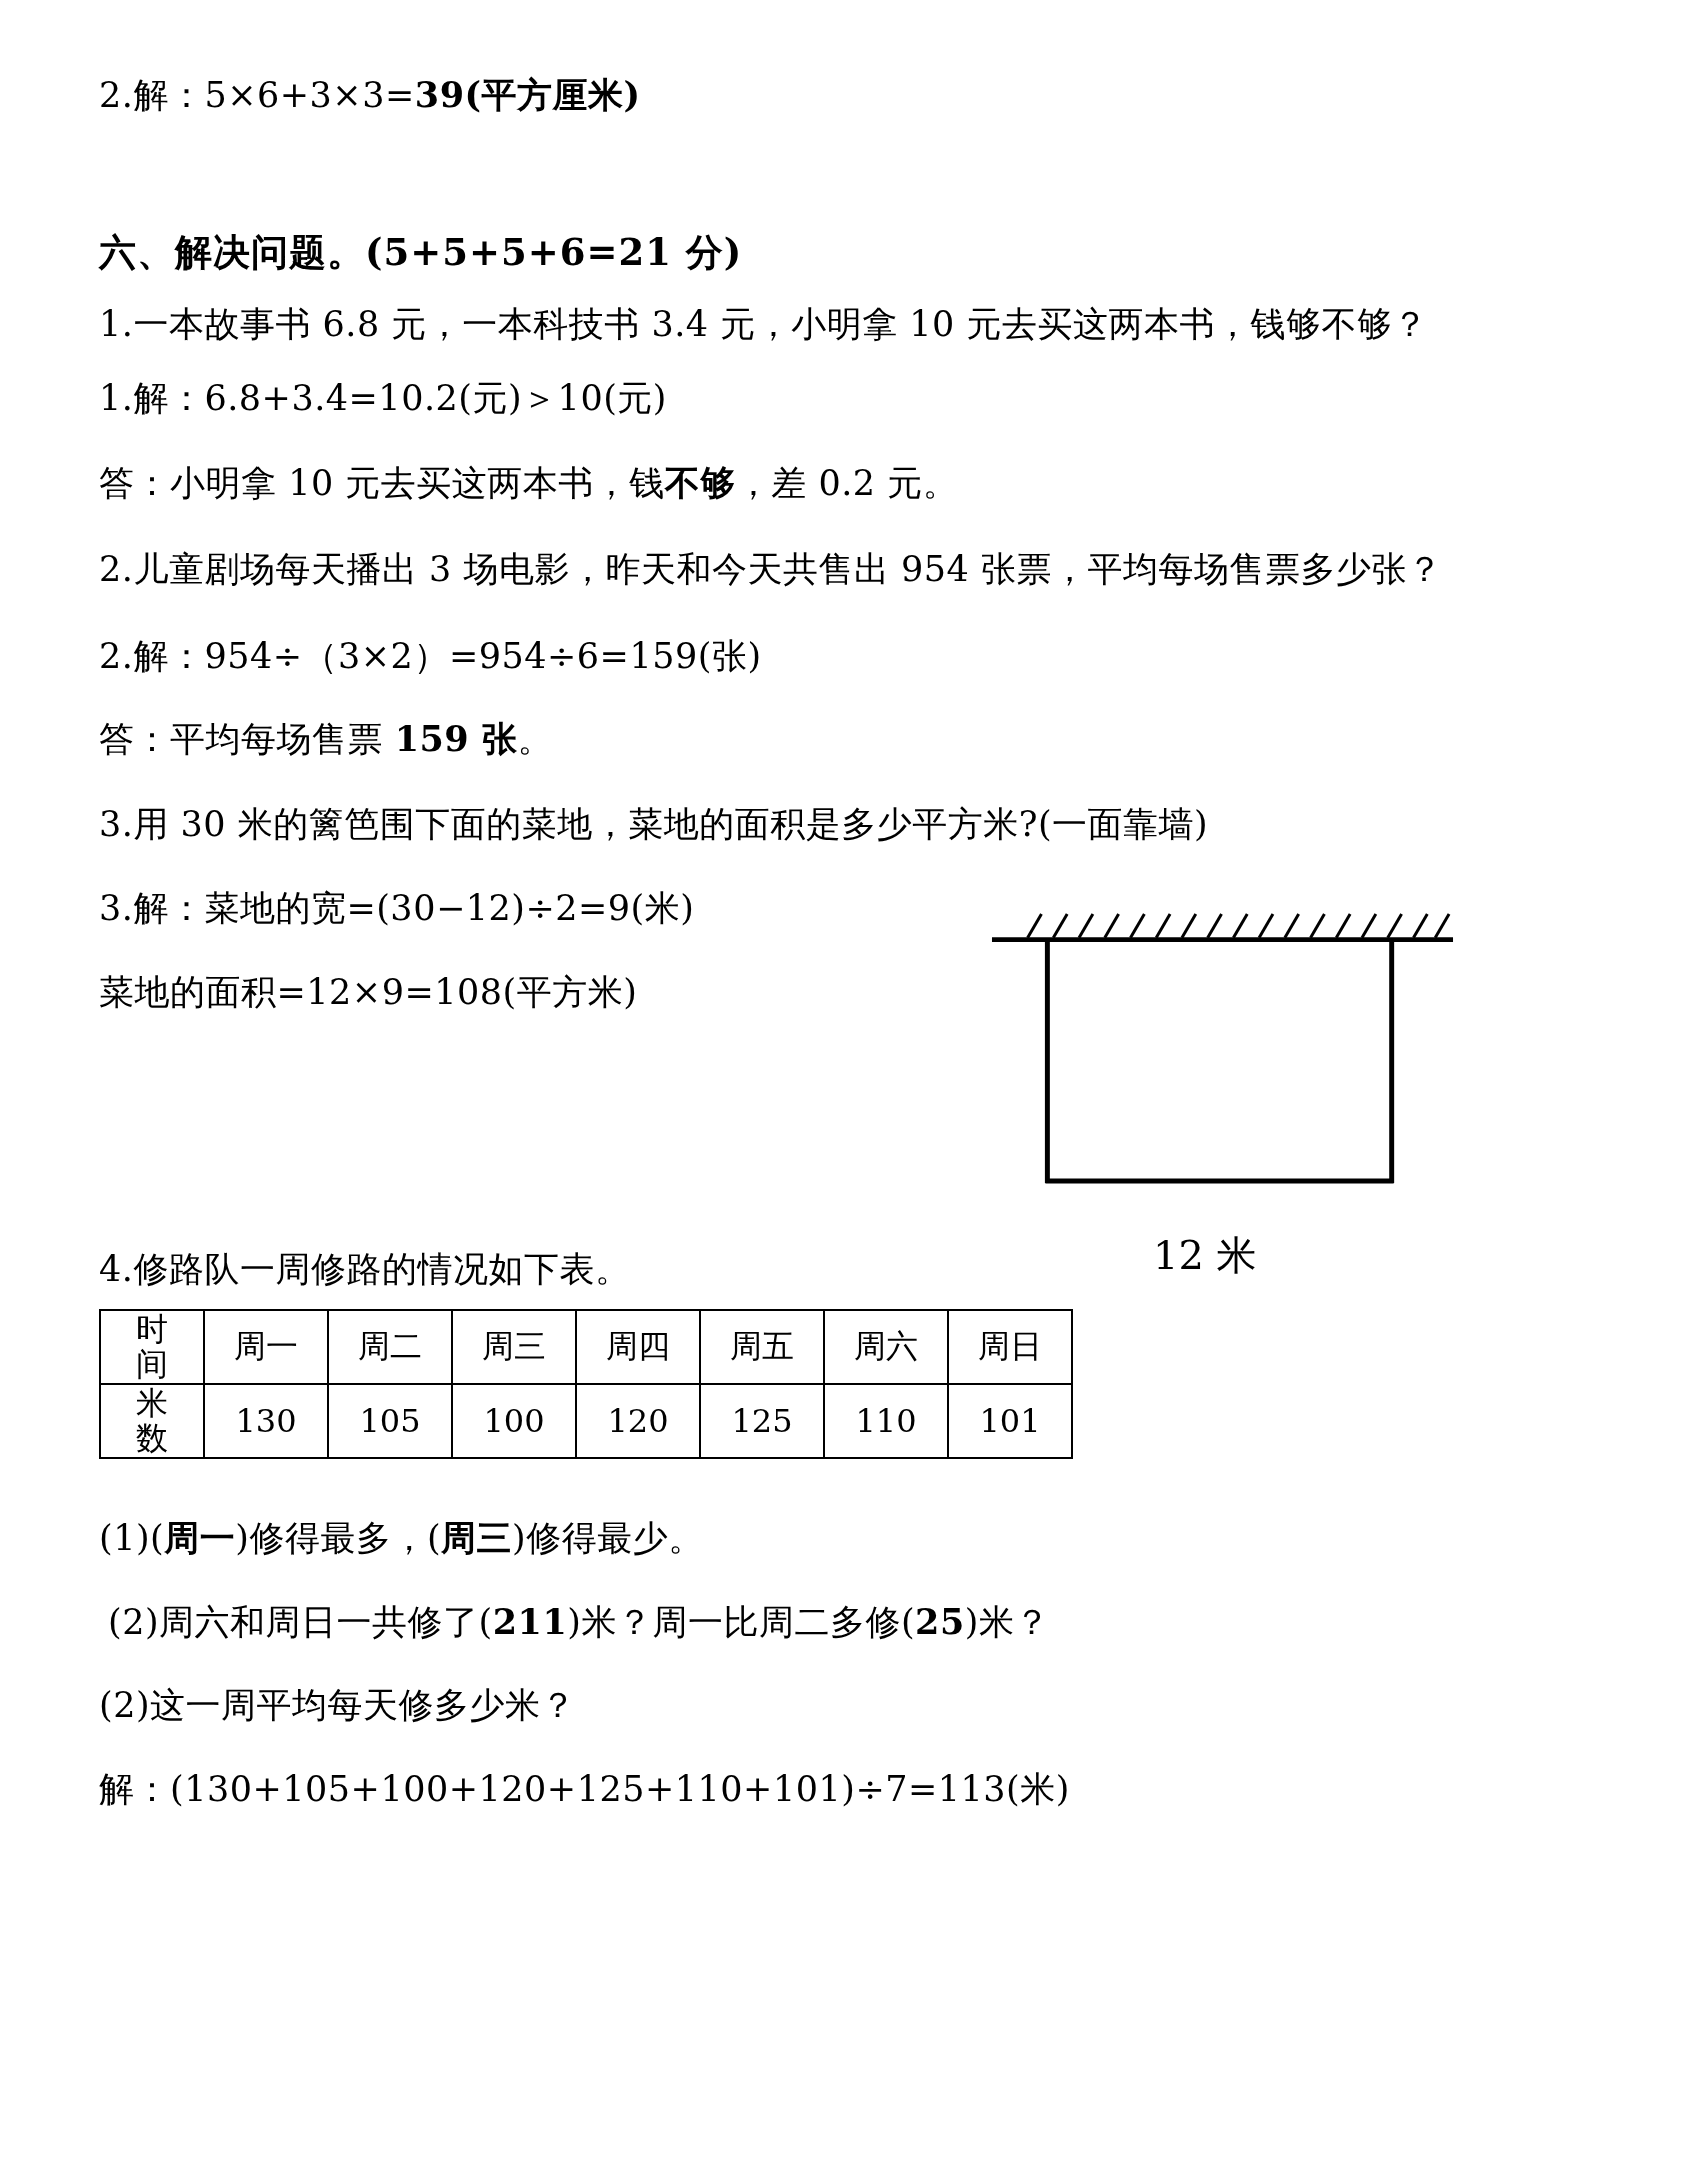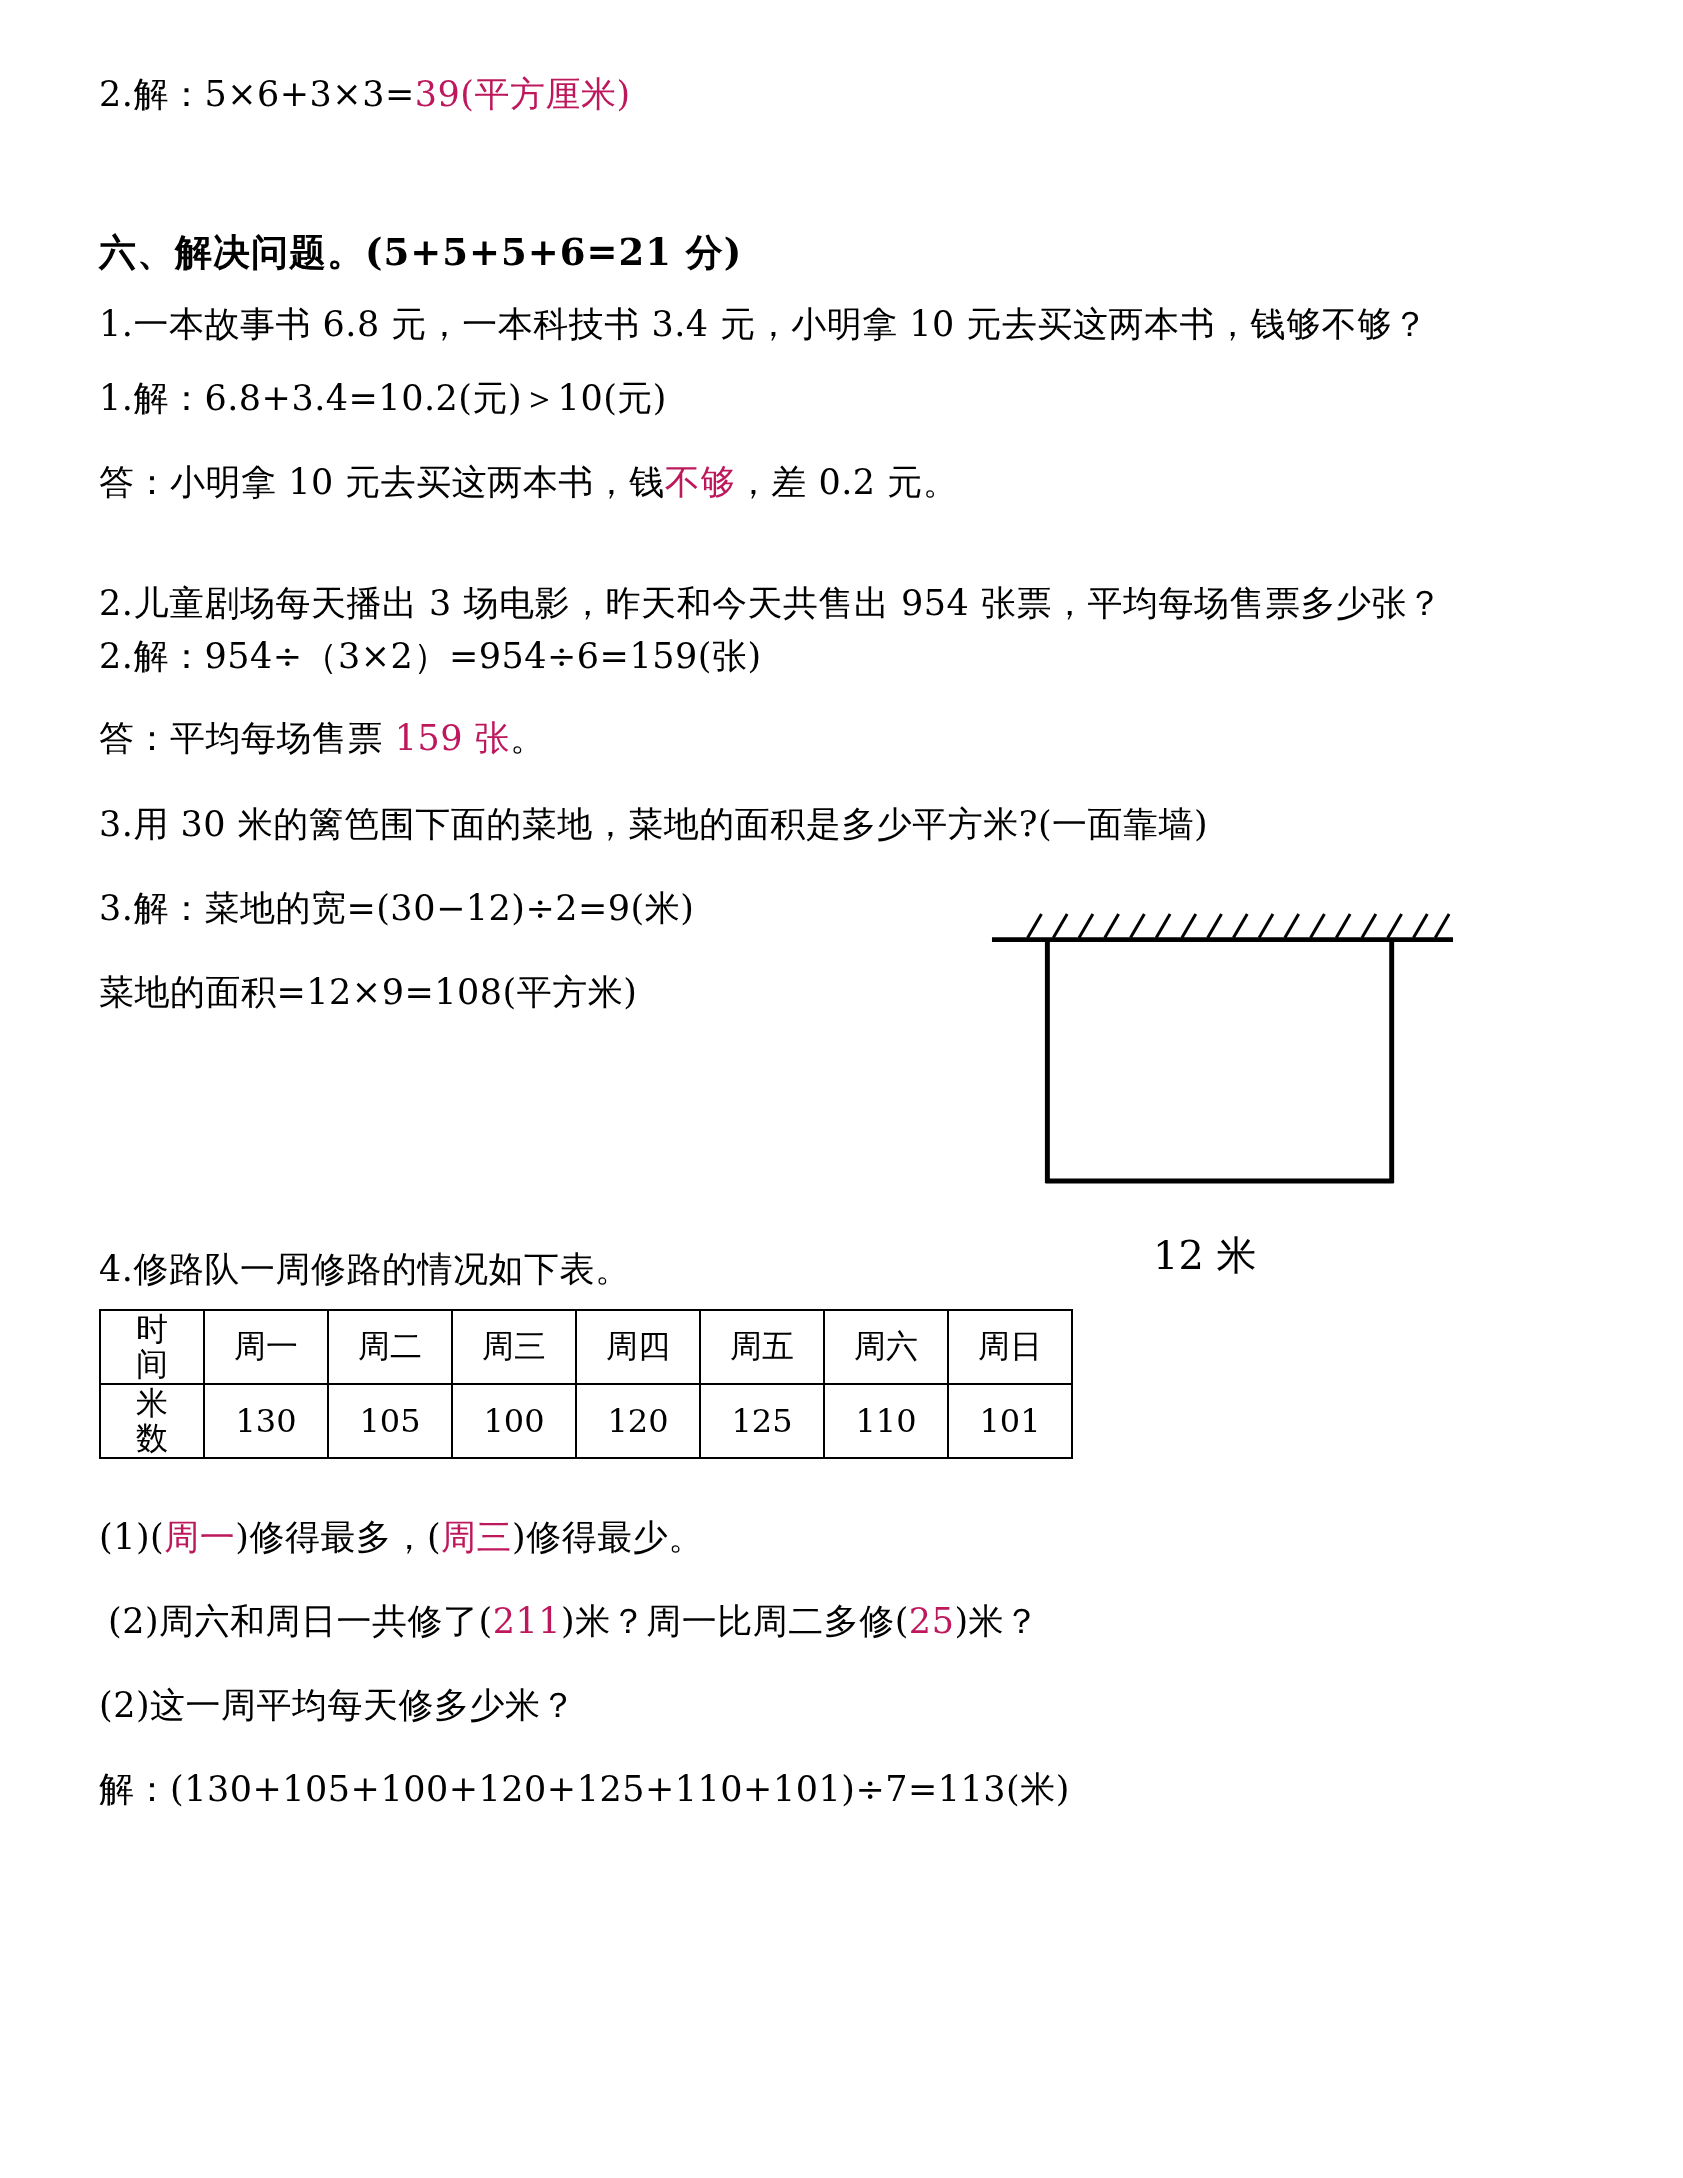--- a/index.html
+++ b/index.html
@@ -22,21 +22,21 @@
   }
 
   
   .line {
     position: absolute;
     white-space: nowrap;
     font-size: 35px;
     line-height: 1;
     letter-spacing: 0.5px;
   }
-  .red { color: #be185d; }
+  .red { color: #000000; font-weight: bold; }
   .bold-head {
     font-weight: bold;
     font-size: 37px;
     letter-spacing: 1px;
   }
 
   
   .diagram {
     position: absolute;
     left: 990px;
@@ -87,21 +87,21 @@
   </div>
 
   <div class="line bold-head" style="left:99px; top:213px;margin-top:21px;">六、解决问题。(5+5+5+6=21 分)</div>
 
   <div class="line" style="left:99px; top:307px;">1.一本故事书 6.8 元，一本科技书 3.4 元，小明拿 10 元去买这两本书，钱够不够？</div>
   <div class="line" style="left:99px; top:381px;">1.解：6.8+3.4=10.2(元)＞10(元)</div>
   <div class="line" style="left:99px; top:465px;">
     <span>答：小明拿 10 元去买这两本书，钱</span><span class="red">不够</span><span>，差 0.2 元。</span>
   </div>
 
-  <div class="line" style="left:99px; top:552px;margin-top:34px;">2.儿童剧场每天播出 3 场电影，昨天和今天共售出 954 张票，平均每场售票多少张？</div>
+  <div class="line" style="left:99px; top:552px;">2.儿童剧场每天播出 3 场电影，昨天和今天共售出 954 张票，平均每场售票多少张？</div>
   <div class="line" style="left:99px; top:639px;">2.解：954÷（3×2）=954÷6=159(张)</div>
   <div class="line" style="left:99px; top:721px;">
     <span>答：平均每场售票 </span><span class="red">159 张</span><span>。</span>
   </div>
 
   <div class="line" style="left:99px; top:807px;">3.用 30 米的篱笆围下面的菜地，菜地的面积是多少平方米?(一面靠墙)</div>
   <div class="line" style="left:99px; top:891px;">3.解：菜地的宽=(30−12)÷2=9(米)</div>
   <div class="line" style="left:99px; top:975px;">菜地的面积=12×9=108(平方米)</div>
 
   <div class="diagram">

